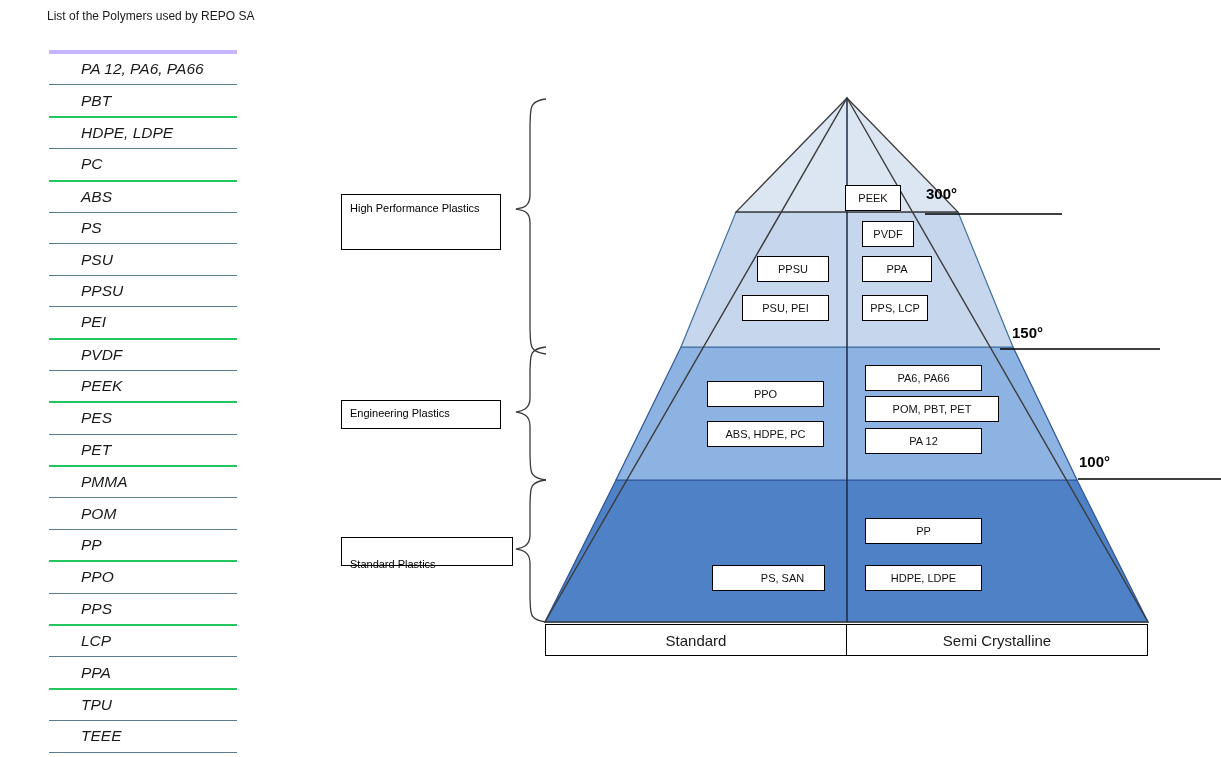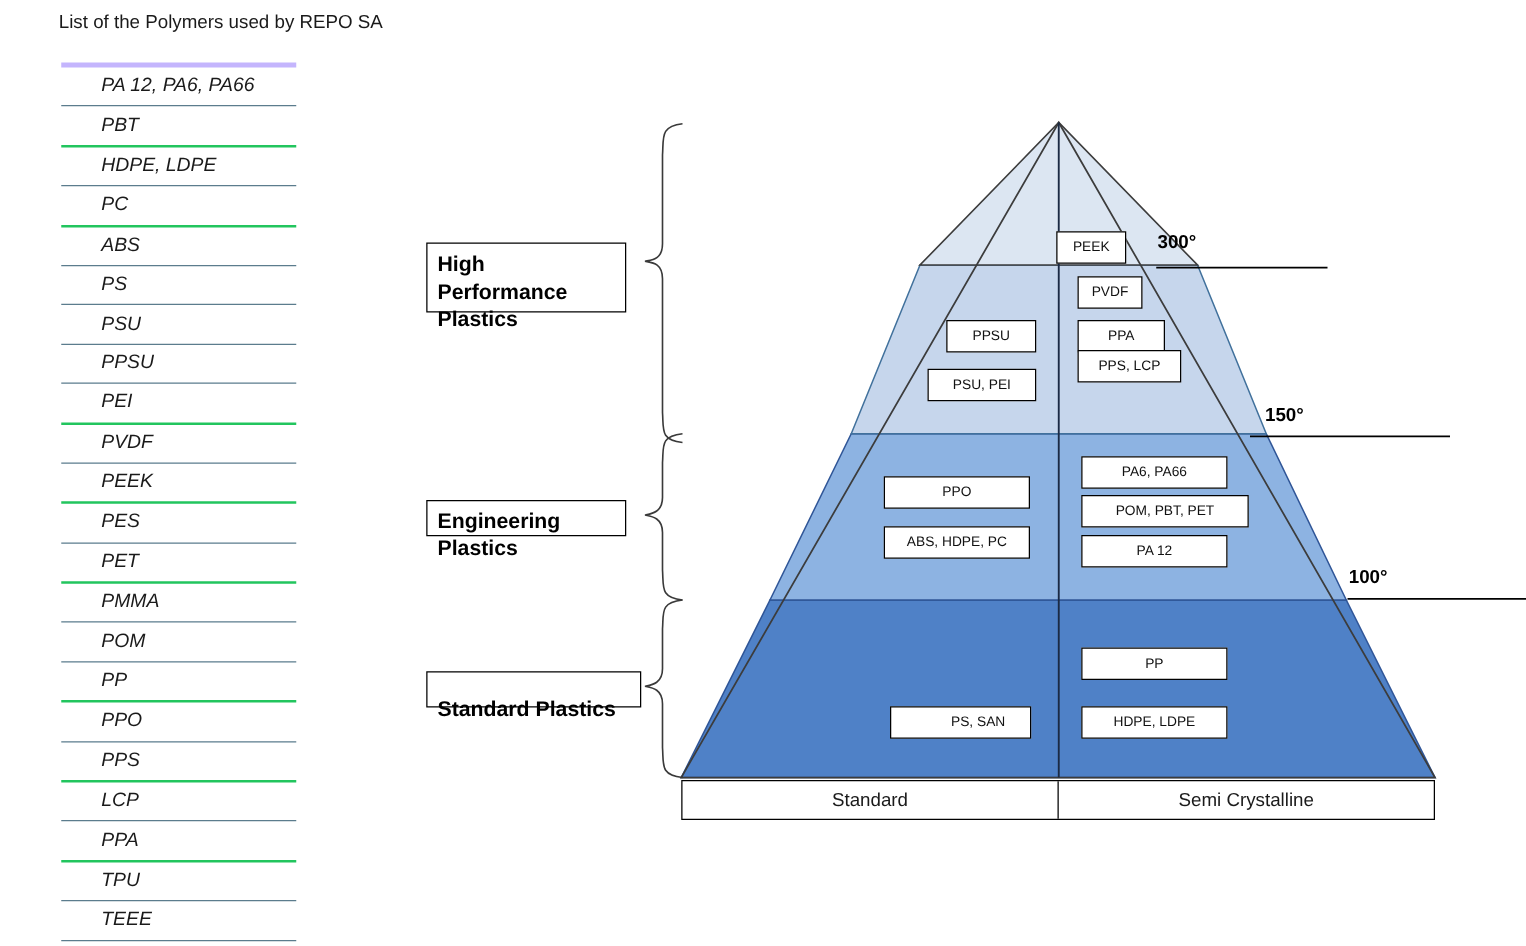--- a/index.html
+++ b/index.html
@@ -19,21 +19,21 @@
     left: 0; top: 0;
     width: 1221px;
     height: 757px;
   }
 
   
   .page-title {
     position: absolute;
     left: 47px;
     top: 9px;
-    font-size: 15px;
+    font-size: 12px;
     color: #1a1a1a;
     white-space: nowrap;
   }
 
   
   .polymer-list {
     position: absolute;
     left: 49px;
     top: 50px;
     width: 188px;
@@ -59,25 +59,24 @@
     color: #1a1a1a;
     white-space: nowrap;
   }
 
   
   .cat-box {
     position: absolute;
     border: 1px solid #000000;
     background: #ffffff;
     box-sizing: border-box;
-    font-size: 17px;
+    font-size: 11px;
     color: #000000;
     padding: 6px 8px;
     line-height: 1.28;
-    font-weight: bold;
   }
   #cat-high { left: 341px; top: 194px; width: 160px; height: 56px; }
   #cat-eng  { left: 341px; top: 400px; width: 160px; height: 29px; padding-top:5px; }
   #cat-std  { left: 341px; top: 537px; width: 172px; height: 29px; padding-top:19px; }
 
   
   #pyramid-svg {
     position: absolute;
     left: 0; top: 0;
     width: 1221px;
@@ -234,21 +233,21 @@
     <path d="M546,99 C528,101 531,110 530,124 L530,195 C530,208 521,208 516,209 C521,210 530,210 530,223 L530,330 C531,344 528,352 546,354" fill="none" stroke="#3A3A3A" stroke-width="1.3"></path>
     <path d="M546,347 C528,349 531,357 530,370 L530,398 C530,410 521,411 516,412 C521,413 530,414 530,426 L530,456 C531,470 528,478 546,480" fill="none" stroke="#3A3A3A" stroke-width="1.3"></path>
     <path d="M546,480 C528,482 531,490 530,503 L530,535 C530,547 521,548 516,549 C521,550 530,551 530,563 L530,598 C531,612 528,620 546,622" fill="none" stroke="#3A3A3A" stroke-width="1.3"></path>
   </svg>
 
   <div class="plastic-box" style="left:845px;  top:185px; width:56px;  height:26px;">PEEK</div>
   <div class="plastic-box" style="left:862px;  top:221px; width:52px;  height:26px;">PVDF</div>
   <div class="plastic-box" style="left:757px;  top:256px; width:72px;  height:26px;">PPSU</div>
   <div class="plastic-box" style="left:862px;  top:256px; width:70px;  height:26px;">PPA</div>
   <div class="plastic-box" style="left:742px;  top:295px; width:87px;  height:26px;">PSU, PEI</div>
-  <div class="plastic-box" style="left:862px;  top:280px; width:83px;  height:26px;">PPS, LCP</div>
+  <div class="plastic-box" style="left:862px;  top:295px; width:66px;  height:26px;">PPS, LCP</div>
 
   <div class="plastic-box" style="left:865px;  top:365px; width:117px; height:26px;">PA6, PA66</div>
   <div class="plastic-box" style="left:707px;  top:381px; width:117px; height:26px;">PPO</div>
   <div class="plastic-box" style="left:865px;  top:396px; width:134px; height:26px;">POM, PBT, PET</div>
   <div class="plastic-box" style="left:707px;  top:421px; width:117px; height:26px;">ABS, HDPE, PC</div>
   <div class="plastic-box" style="left:865px;  top:428px; width:117px; height:26px;">PA 12</div>
 
   <div class="plastic-box" style="left:865px;  top:518px; width:117px; height:26px;">PP</div>
   <div class="plastic-box" style="left:712px;  top:565px; width:113px; height:26px;padding-left:28px;">PS, SAN</div>
   <div class="plastic-box" style="left:865px;  top:565px; width:117px; height:26px;">HDPE, LDPE</div>

